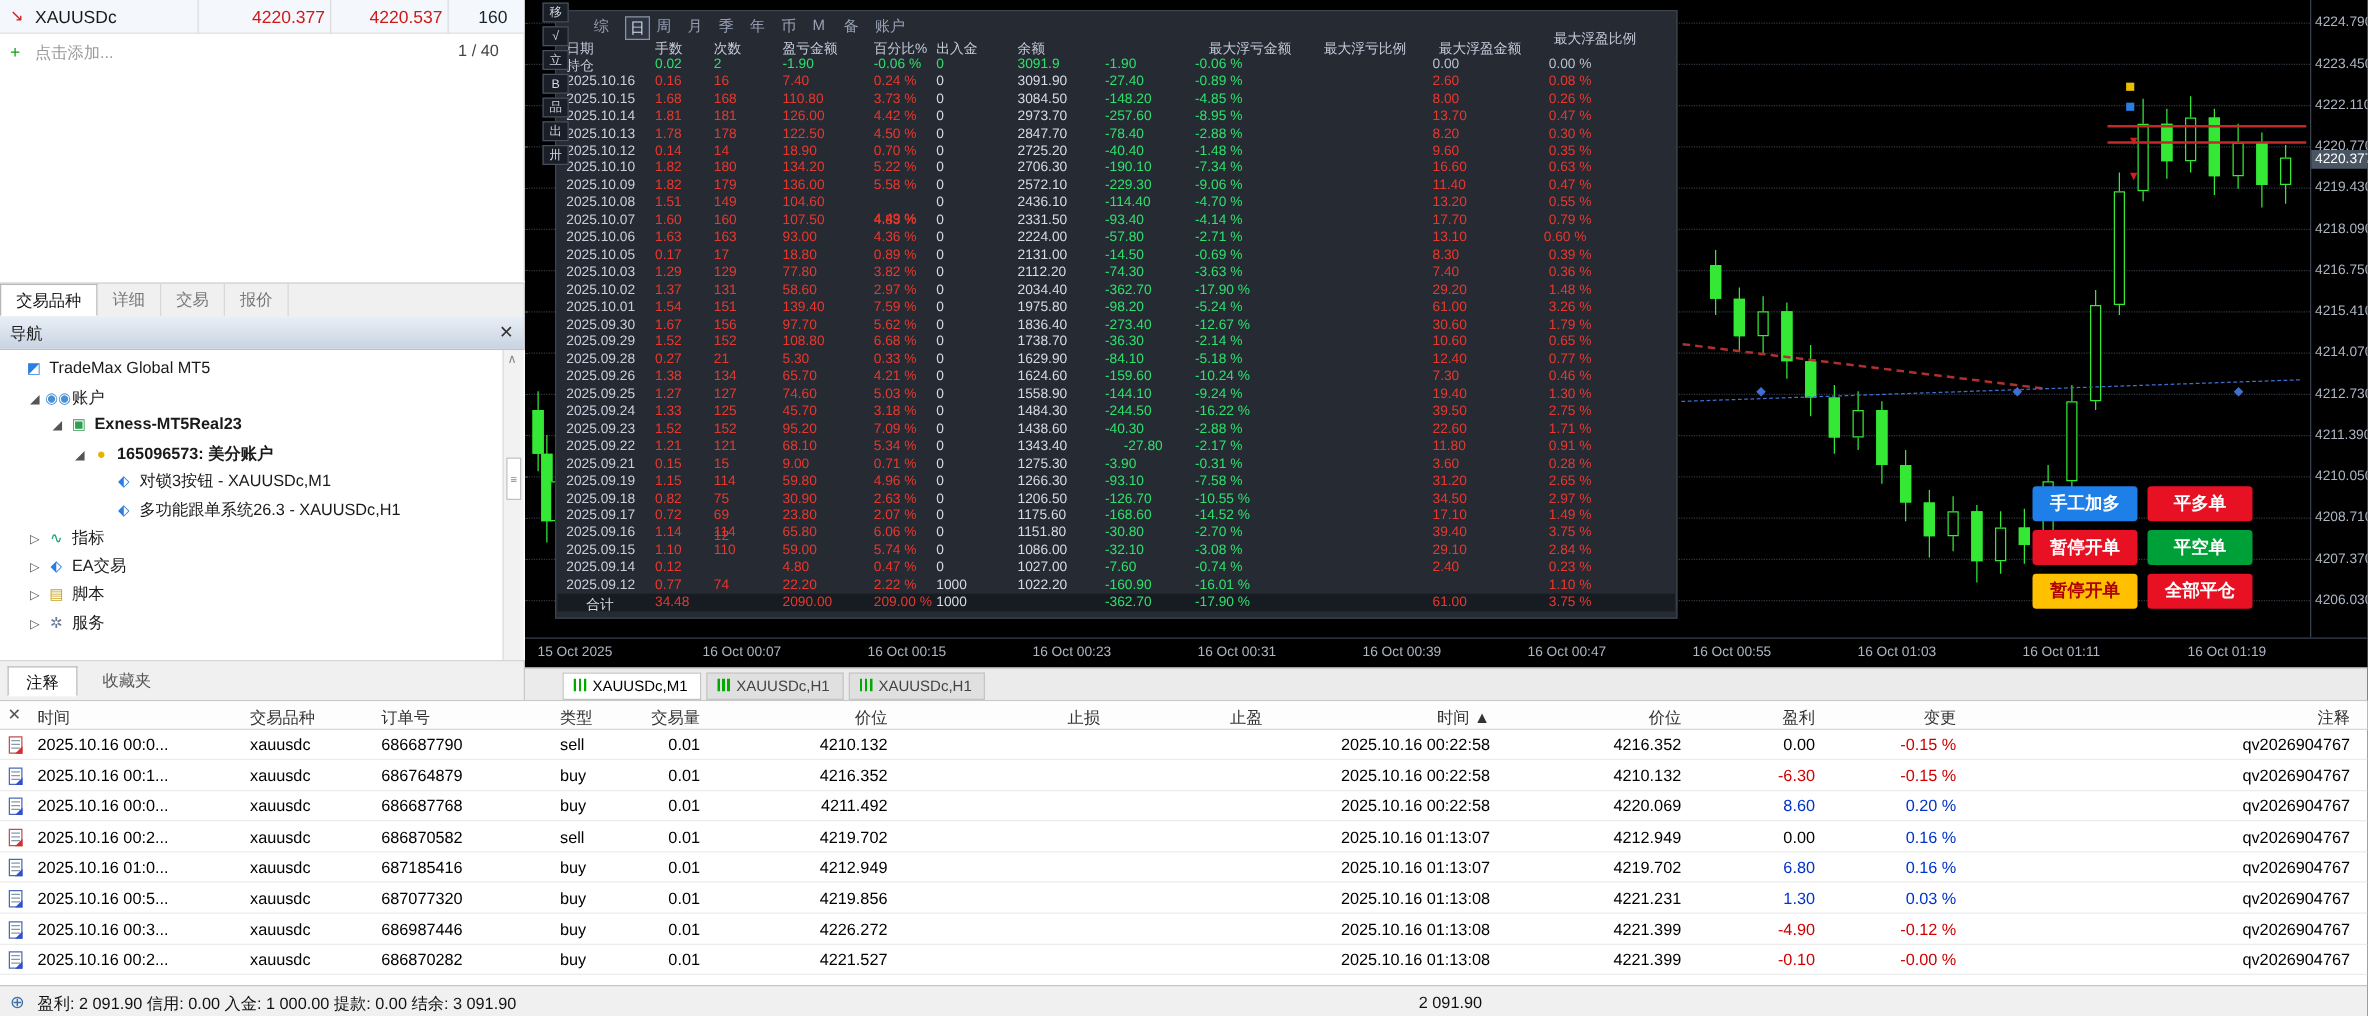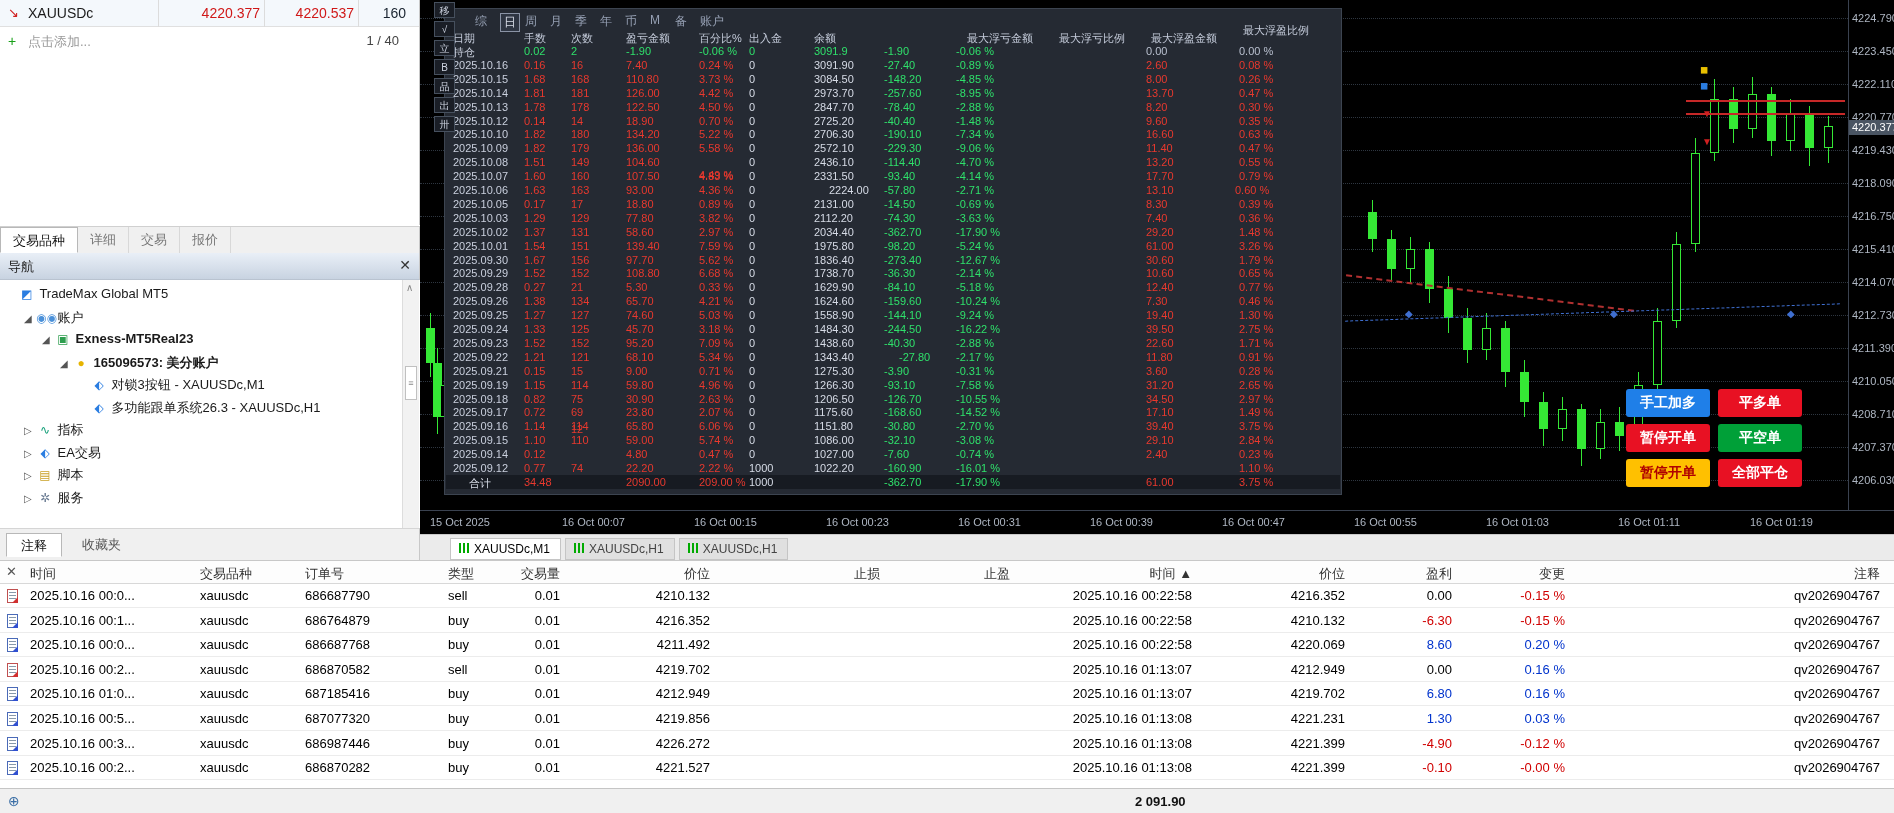--- a/index.html
+++ b/index.html
@@ -94,21 +94,21 @@
   .oicon i { position:absolute; left:1px; right:1px; height:1px; background:#8899aa; }
   .oicon.sell { border-color:#c05050; } .oicon.buy { border-color:#4a6ab8; }
   .oicon.sell::after, .oicon.buy::after { content:""; position:absolute; right:-1px; bottom:-1px; border-style:solid; }
   .oicon.sell::after { border-width:0 0 6px 6px; border-color:transparent transparent #d03030 transparent; }
   .oicon.buy::after { border-width:0 0 6px 6px; border-color:transparent transparent #3050d0 transparent; }
 
   
   #statusbar { left:0; top:788px; width:1894px; height:25px; background:#f0f0f0; border-top:1px solid #c5c5c5; font-size:13px; color:#111; }
   #statusbar .globe { position:absolute; left:8px; top:4px; color:#3a6ea5; font-size:14px; }
   #statusbar .txt { position:absolute; left:30px; top:5px; }
-  #statusbar .big { position:absolute; left:1135px; top:5px; font-weight:bold; }
+  #statusbar .big { position:absolute; left:1135px; top:5px; font-weight:normal; }
 </style>
 </head>
 <body>
 
 <div id="app">
 
   <div id="market" class="abs">
     <div class="mw-row1">
       <span class="mw-arr">↘</span>
       <span class="mw-sym">XAUUSDc</span>
@@ -371,21 +371,21 @@
         <div class="scell c-grn" style="left: 439px; top: 161.1px;">-93.40</div>
         <div class="scell c-grn" style="left: 511px; top: 161.1px;">-4.14 %</div>
         <div class="scell c-red" style="left: 701px; top: 161.1px;">17.70</div>
         <div class="scell c-red" style="left: 794px; top: 161.1px;">0.79 %</div>
         <div class="scell c-date" style="left: 8px; top: 175px;">2025.10.06</div>
         <div class="scell c-red" style="left: 79px; top: 175px;">1.63</div>
         <div class="scell c-red" style="left: 126px; top: 175px;">163</div>
         <div class="scell c-red" style="left: 181px; top: 175px;">93.00</div>
         <div class="scell c-red" style="left: 254px; top: 175px;">4.36 %</div>
         <div class="scell c-wht" style="left: 304px; top: 175px;">0</div>
-        <div class="scell c-wht" style="left: 384px; top: 175px;">2224.00</div>
+        <div class="scell c-wht" style="left: 369px; top: 175px;">2224.00</div>
         <div class="scell c-grn" style="left: 439px; top: 175px;">-57.80</div>
         <div class="scell c-grn" style="left: 511px; top: 175px;">-2.71 %</div>
         <div class="scell c-red" style="left: 701px; top: 175px;">13.10</div>
         <div class="scell c-red" style="left: 790px; top: 175px;">0.60 %</div>
         <div class="scell c-date" style="left: 8px; top: 188.9px;">2025.10.05</div>
         <div class="scell c-red" style="left: 79px; top: 188.9px;">0.17</div>
         <div class="scell c-red" style="left: 126px; top: 188.9px;">17</div>
         <div class="scell c-red" style="left: 181px; top: 188.9px;">18.80</div>
         <div class="scell c-red" style="left: 254px; top: 188.9px;">0.89 %</div>
         <div class="scell c-wht" style="left: 304px; top: 188.9px;">0</div>
@@ -845,15 +845,16 @@
           <div class="td neu" style="left: 1175px; width: 170px; text-align: right;">4221.399</div>
           <div class="td neg" style="left: 1282px; width: 170px; text-align: right;">-0.10</div>
           <div class="td neg" style="left: 1395px; width: 170px; text-align: right;">-0.00 %</div>
           <div class="td neu" style="left: 1710px; width: 170px; text-align: right;">qv2026904767</div>
         </div>
       </div>
   </div>
 
   <div id="statusbar" class="abs">
     <span class="globe">⊕</span>
+    <span class="txt">盈利: 2 091.90   信用: 0.00   入金: 1 000.00   提款: 0.00   结余: 3 091.90</span>
     <span class="big">2 091.90</span>
   </div>
 </div>
 
 </body></html>

